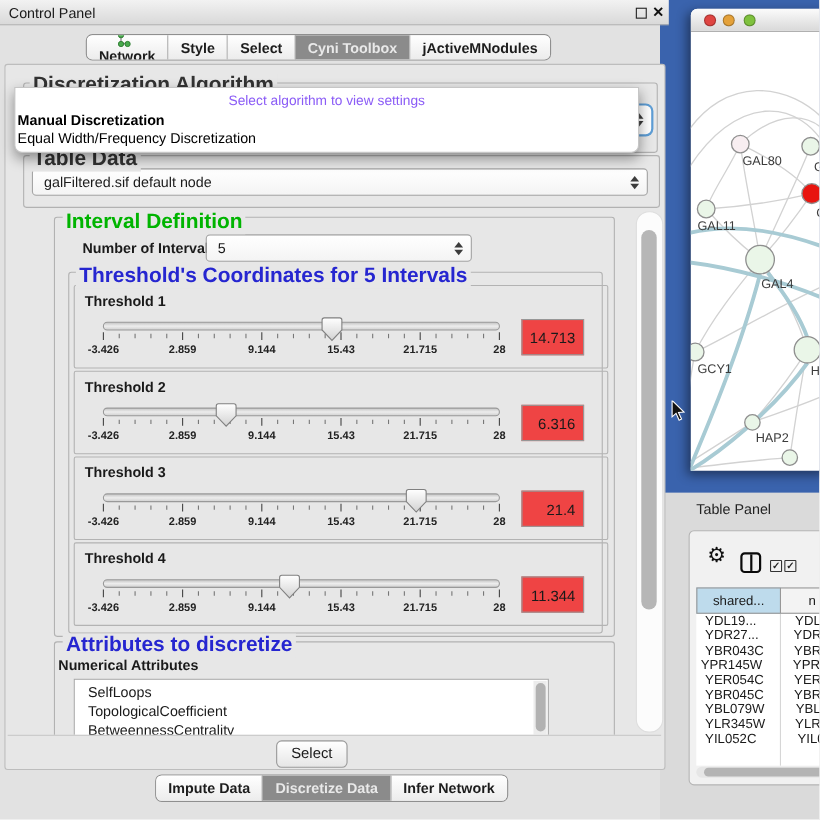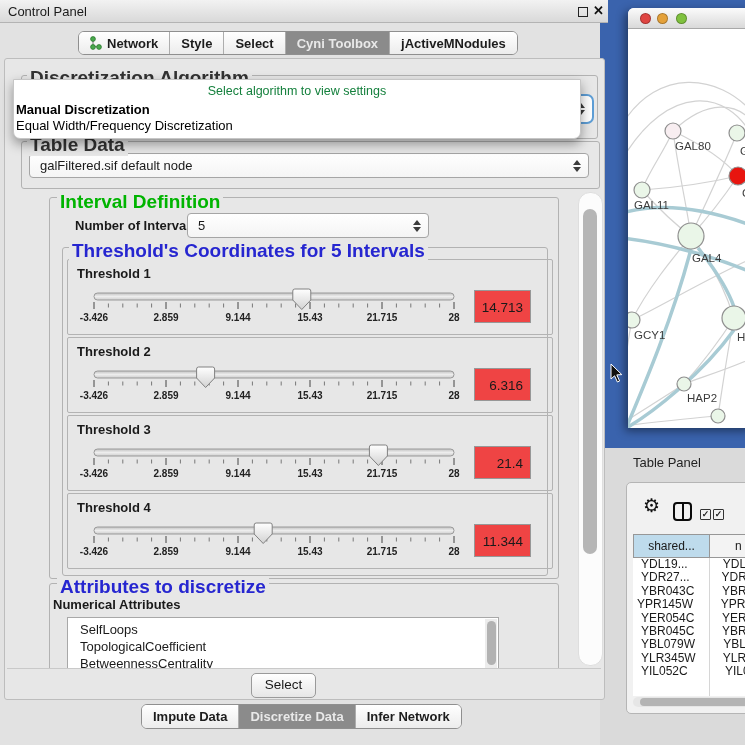--- a/index.html
+++ b/index.html
@@ -9,39 +9,39 @@
   
   .titlebar{left:0;top:0;width:608px;height:22px;background:linear-gradient(#f2f2f2,#d9d9d9);
             border-bottom:1px solid #b3b3b3;}
   .titlebar-text{left:8px;top:4px;font-size:13px;color:#1a1a1a;}
   .float-icon{left:578px;top:7px;width:8px;height:8px;border:1.5px solid #222;background:transparent;}
   .close-icon{left:593px;top:3px;font-size:13px;font-weight:bold;color:#111;}
   
   .seg-bar{display:flex;height:22px;border:1px solid #8f8f8f;border-radius:6px;overflow:hidden;background:#fff;}
   .seg{display:flex;align-items:center;justify-content:center;padding:0 11px;font-size:13px;font-weight:600;
        color:#1c1c1c;background:linear-gradient(#ffffff,#ececec);border-left:1px solid #adadad;white-space:nowrap;cursor:default;}
-  .seg:first-child{border-left:none;}
+  .seg:first-child{border-left:none;flex-direction:column;}
   .seg.sel{background:var(--selected_tab_bg,#8b8b8b);color:#e9e9e9;}
   .seg .tabicon{margin-right:5px;display:inline-block;line-height:0;}
   
   .main-panel{left:4px;top:58px;width:599px;height:640px;border:1px solid #bdbdbd;border-radius:3px;background:#e7e7e7;}
   .grp{position:absolute;border:1px solid #b2b2b2;border-radius:3px;}
   .grp-label{position:absolute;font-size:19px;font-weight:bold;background:#e7e7e7;padding:0 3px;z-index:3;white-space:nowrap;}
   .t-dark{color:#333;}
   .t-green{color:var(--group_title_green,#00b400);}
   .t-blue{color:var(--group_title_blue,#2626d0);}
   .combo{position:absolute;background:linear-gradient(#ffffff,#f4f4f4);border:1px solid #a5a5a5;border-radius:4px;
          font-size:13px;display:flex;align-items:center;padding-left:10px;box-sizing:border-box;}
   .stepper{position:absolute;right:7px;top:50%;transform:translateY(-50%);display:flex;flex-direction:column;gap:2px;}
   .stepper .up{width:0;height:0;border-left:4px solid transparent;border-right:4px solid transparent;border-bottom:5px solid #3c3c3c;}
   .stepper .dn{width:0;height:0;border-left:4px solid transparent;border-right:4px solid transparent;border-top:5px solid #3c3c3c;}
   
   .algo-popup{left:12px;top:78px;width:566px;height:58px;background:#fff;border:1px solid #c6c6c6;
               border-radius:0 0 7px 7px;box-shadow:0 5px 12px rgba(0,0,0,.38);z-index:10;}
-  .popup-hint{position:absolute;left:0;right:0;top:4px;text-align:center;font-size:12.5px;color:#15803d;}
+  .popup-hint{position:absolute;left:0;right:0;top:4px;text-align:center;font-size:12.5px;color:#8b5cf6;}
   .popup-item{position:absolute;left:2px;font-size:13px;color:#000;white-space:nowrap;}
   .focus-combo{left:545px;top:95px;width:46px;height:26px;background:#fff;border-radius:5px;
                box-shadow:0 0 0 2px var(--accent_focus,#5e9ed6);z-index:5;}
   
   .viewport{left:6px;top:132px;width:594px;height:477px;overflow:hidden;}
   .vscroll-track{position:absolute;left:567px;top:1px;width:23px;height:472px;background:#fcfcfc;
                  border:1px solid #dedede;border-radius:12px;}
   .vscroll-thumb{position:absolute;left:4px;top:16px;width:14px;height:345px;background:#b6b6b6;border-radius:8px;}
   .threshold-box{position:absolute;left:56px;width:472px;height:74px;border:1px solid #b3b3b3;border-radius:2px;padding-left:12px;}
   .th-label{position:absolute;left:9px;top:6px;font-size:13px;font-weight:bold;}

